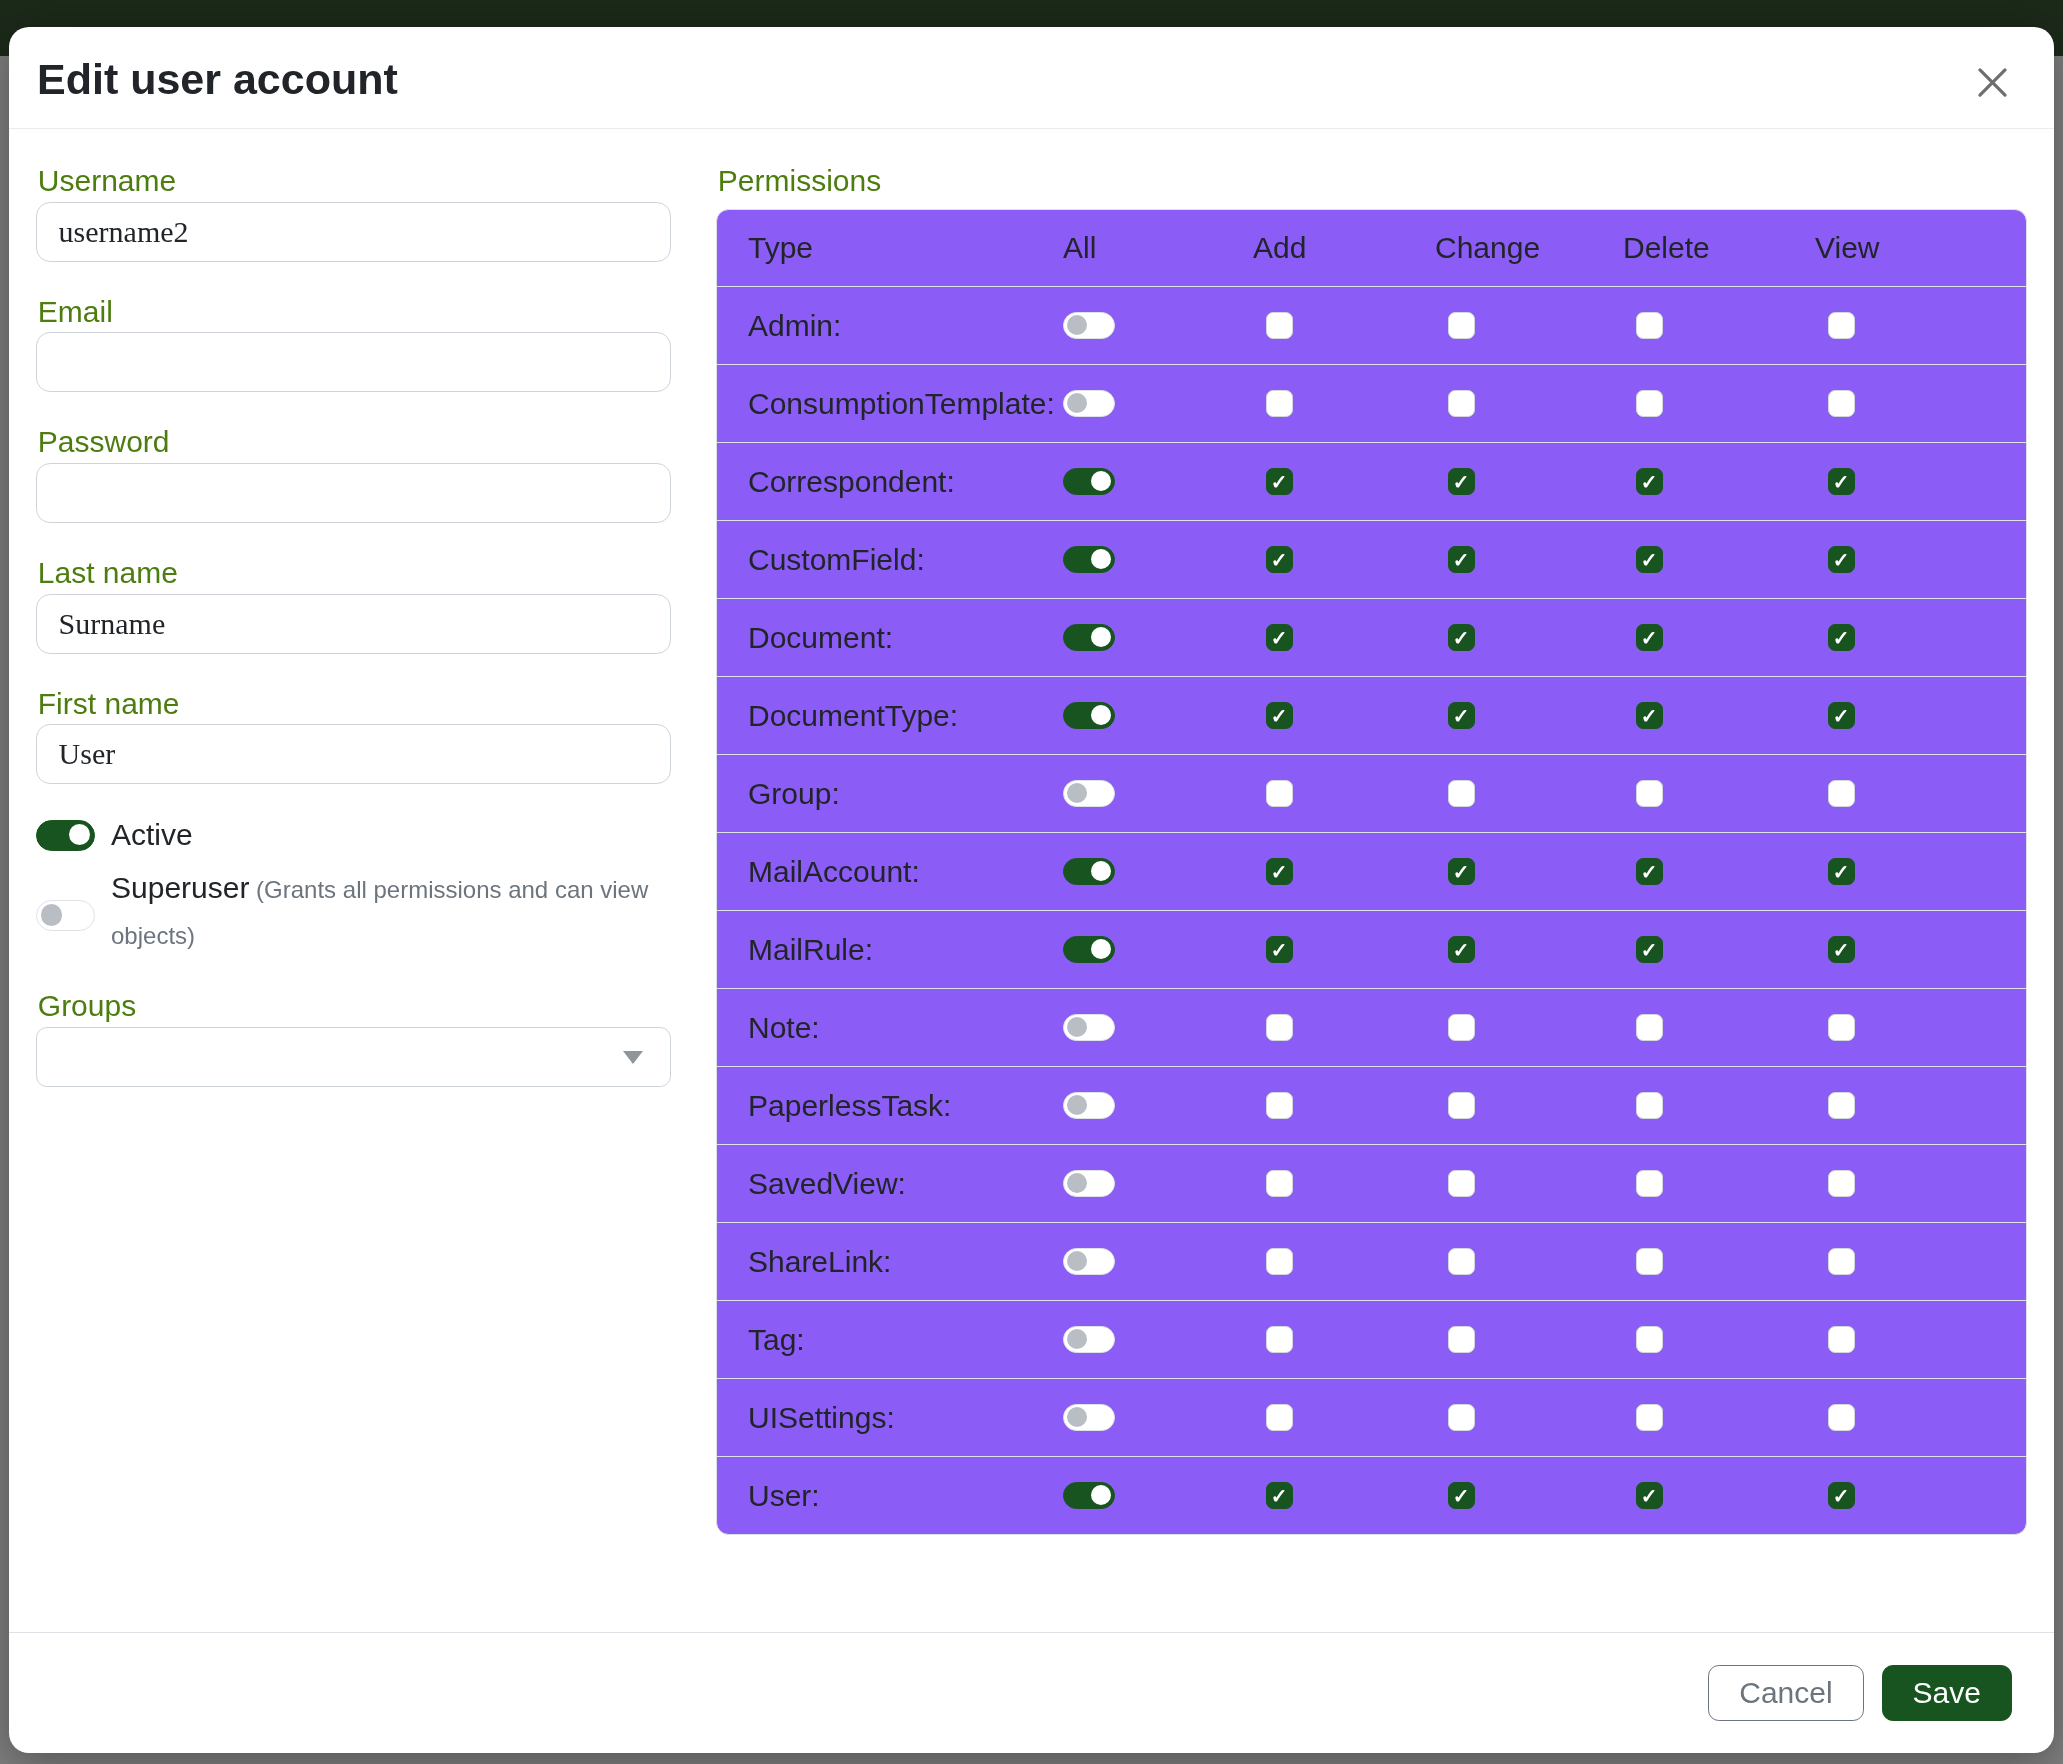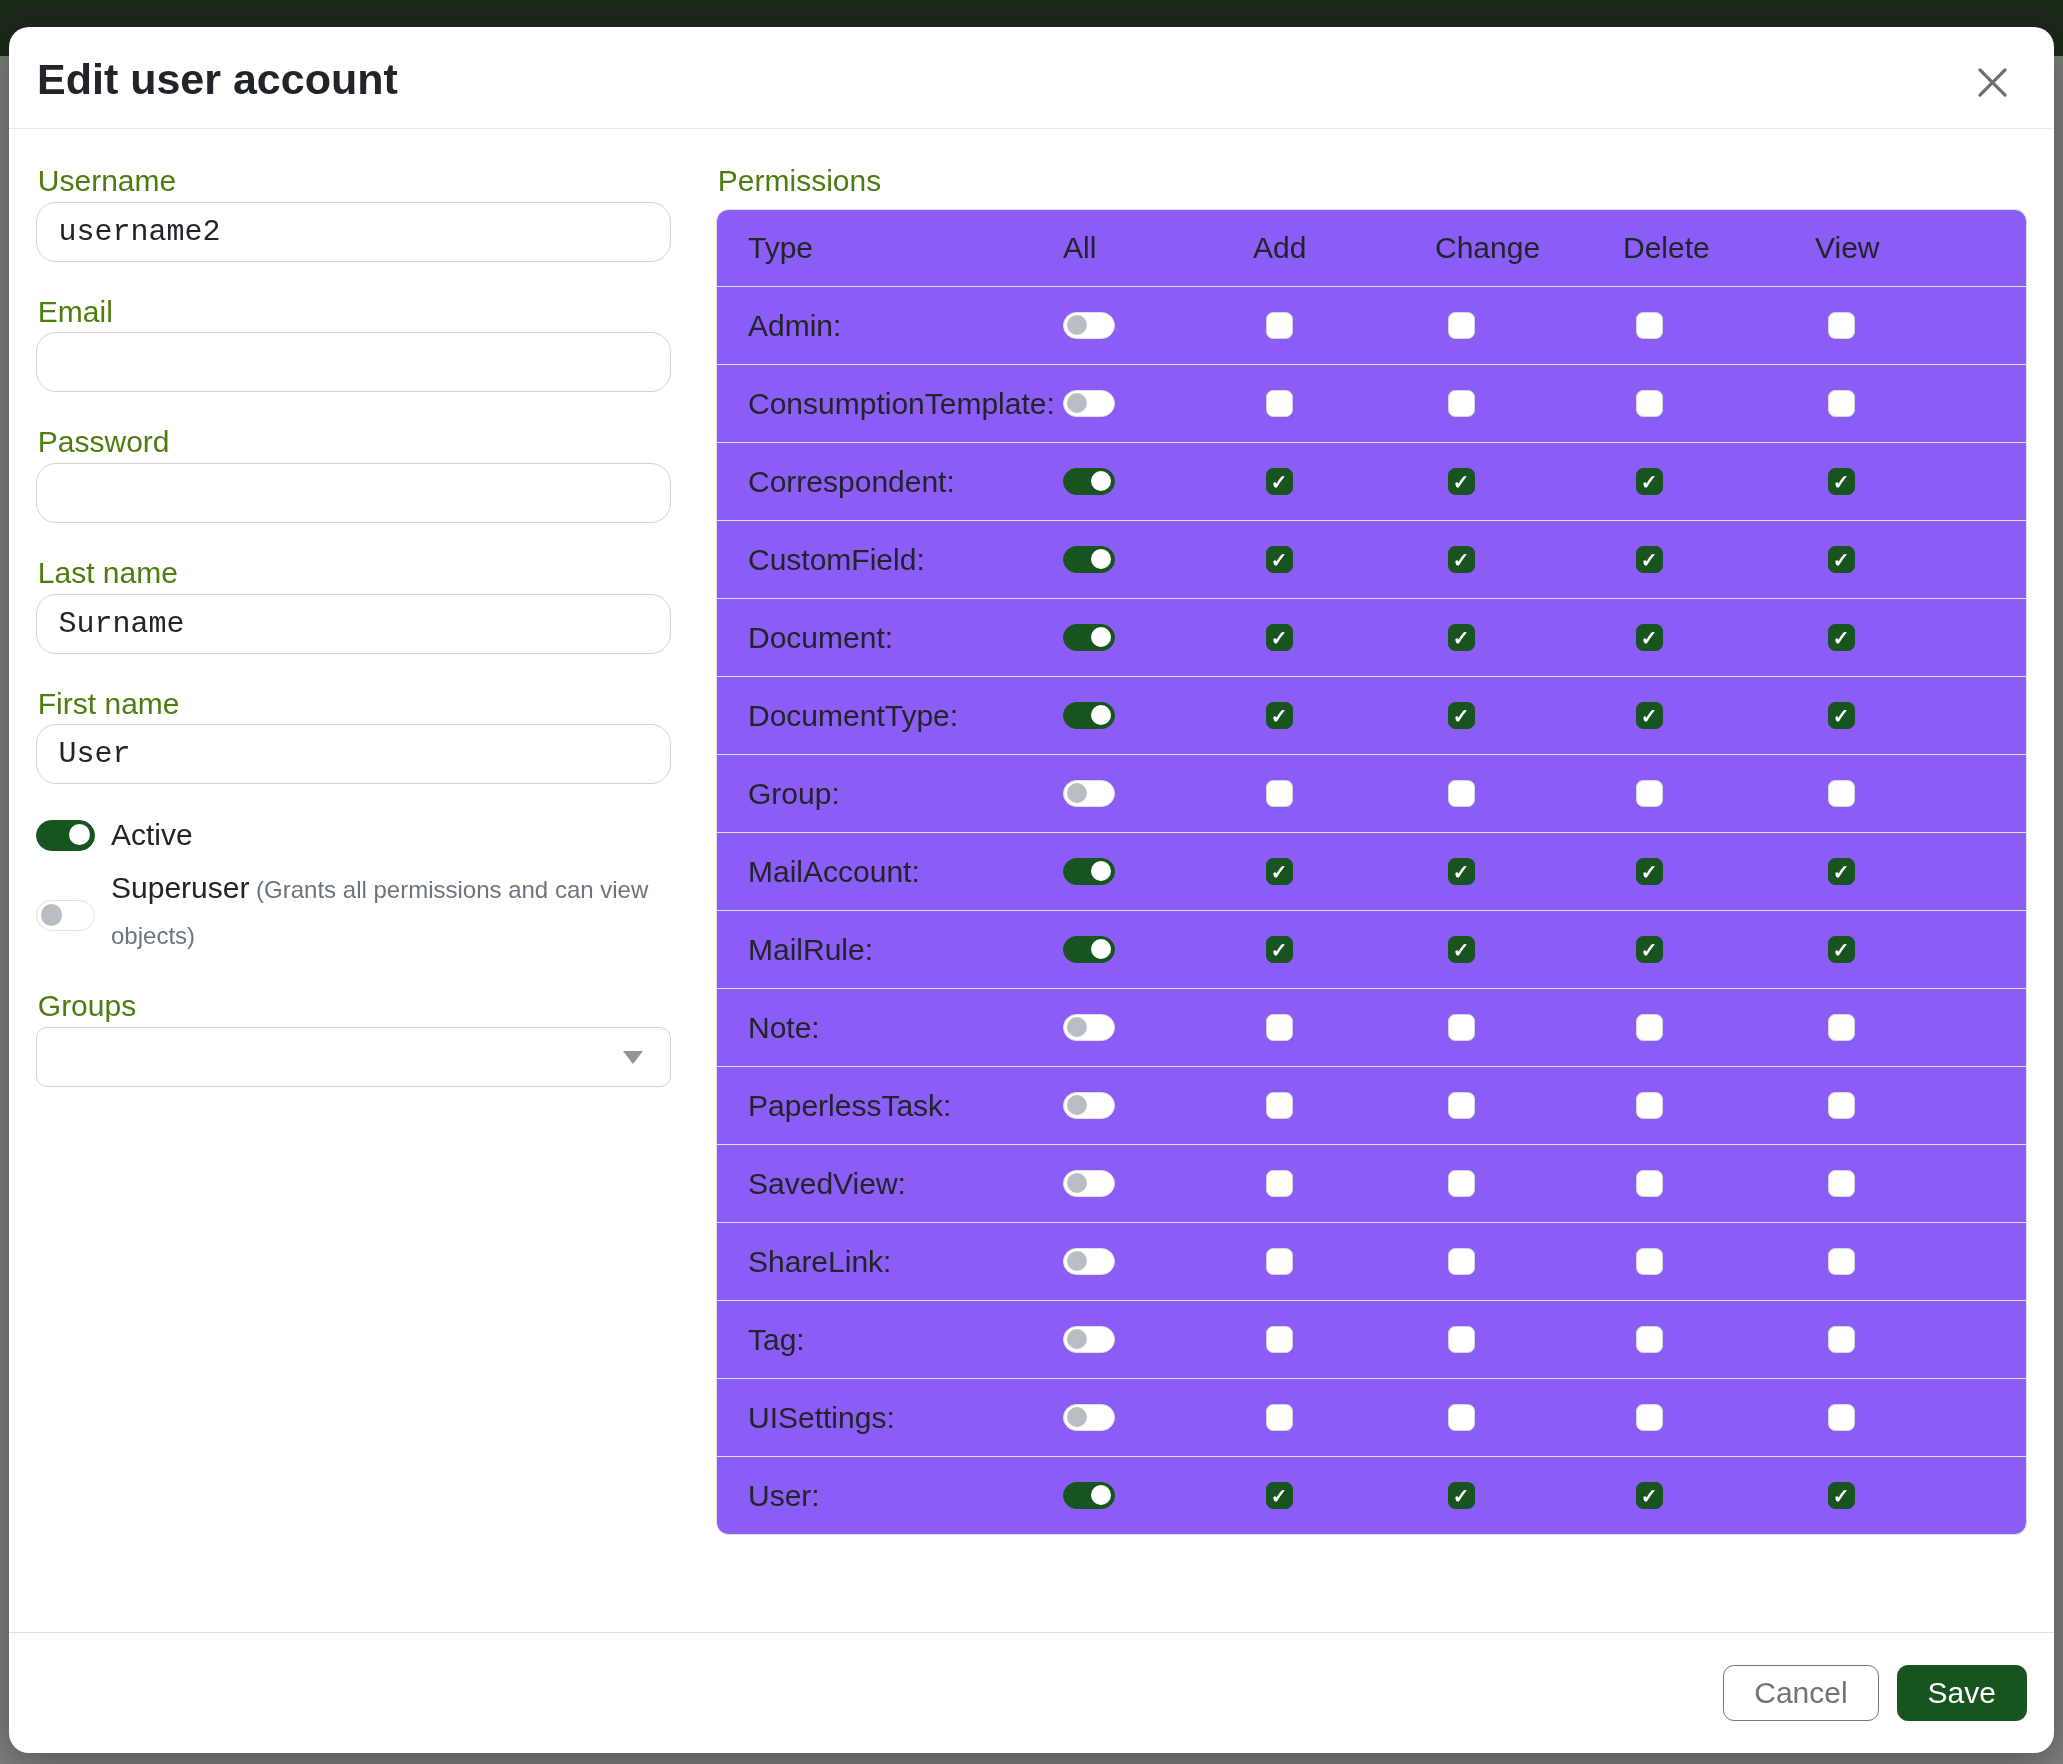--- a/index.html
+++ b/index.html
@@ -44,22 +44,22 @@
     box-sizing:border-box;
   }
   .col-left{width:635px;flex:none;}
   .col-right{flex:1;min-width:0;}
   .f-label{
     font-size:30px;line-height:36px;color:#4d7c0f;margin:0 0 2.7px 1.8px;
   }
   .field{margin-bottom:32px;}
   .f-input{
     display:block;width:100%;height:60px;box-sizing:border-box;
-    border:1.8px solid #ced4da;border-radius:20px;
-    font-family:Liberation Mono, monospace;
+    border:1.8px solid #ced4da;border-radius:14px;
+    font-family:Liberation Serif, serif;
     font-size:30px;color:#212529;padding:0 21.6px;outline:none;background:#fff;
   }
   
   .sw{
     position:relative;display:inline-block;flex:none;box-sizing:border-box;
     width:52px;height:27px;border-radius:14.4px;
     background:#fff;border:1.8px solid #dfe3e7;cursor:pointer;
   }
   .sw .knob{
     position:absolute;top:1.8px;left:2.7px;width:20px;height:20px;border-radius:50%;
@@ -111,21 +111,21 @@
   .prow.head{border-top:none;height:76px;}
   .ptype{padding-left:31px;font-size:30px;color:#212529;white-space:nowrap;}
   .phcell{font-size:30px;color:#212529;}
   .phcell.first{padding-left:31px;}
   .pcell{display:flex;align-items:center;}
   .pcell.pad{padding-left:12.6px;}
   
   .modal-footer{
     flex:none;margin-top:auto;
     border-top:1.8px solid #dee2e6;
-    padding:32px 27px;display:flex;justify-content:flex-end;gap:18px;
+    padding:32px 42px;display:flex;justify-content:flex-end;gap:18px;
   }
   .btn{
     height:56px;border-radius:10.8px;font-family:"Liberation Sans",sans-serif;
     font-size:30px;padding:0 30px;cursor:pointer;box-sizing:border-box;
   }
   .btn-cancel{background:#fff;border:1.8px solid #6c757d;color:#6c757d;}
   .btn-save{background:#17541f;border:1.8px solid #17541f;color:#fff;}
 </style>
 </head>
 <body>

